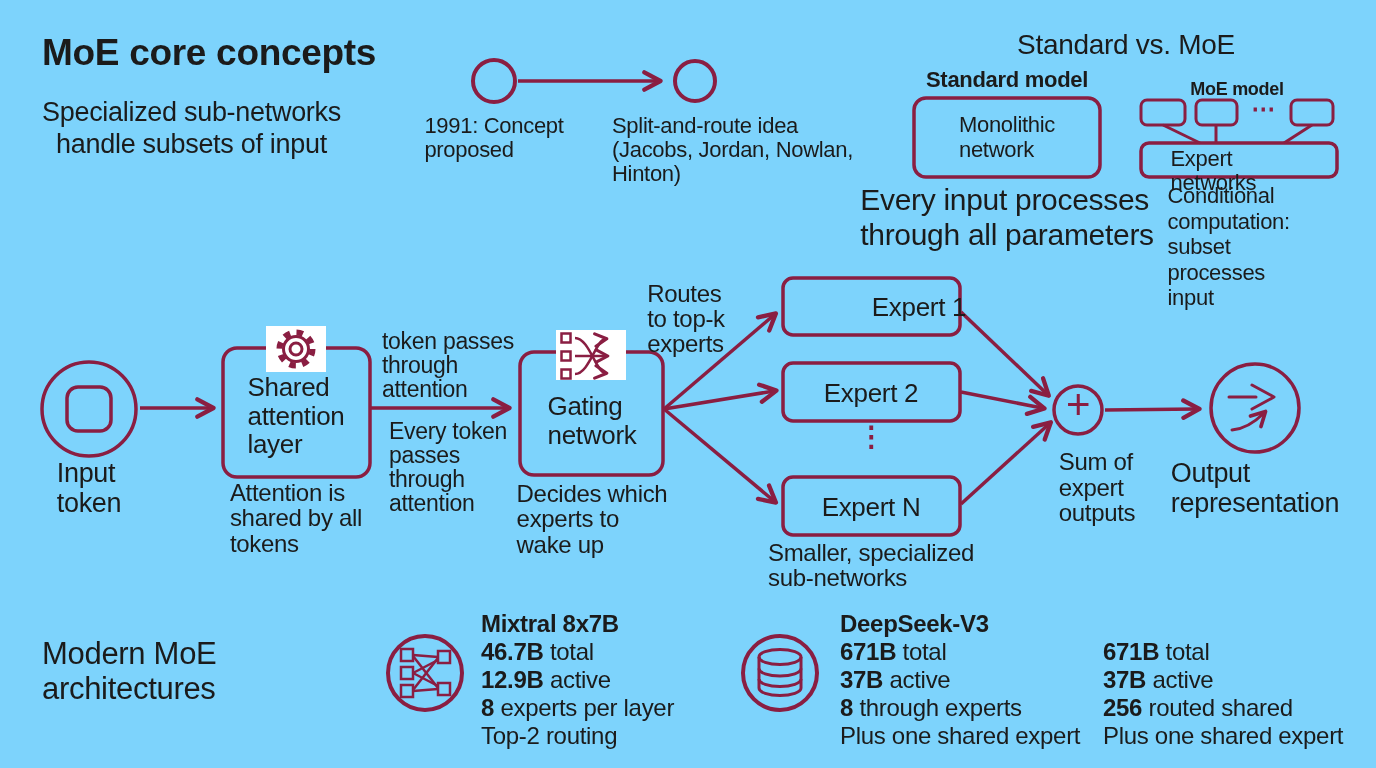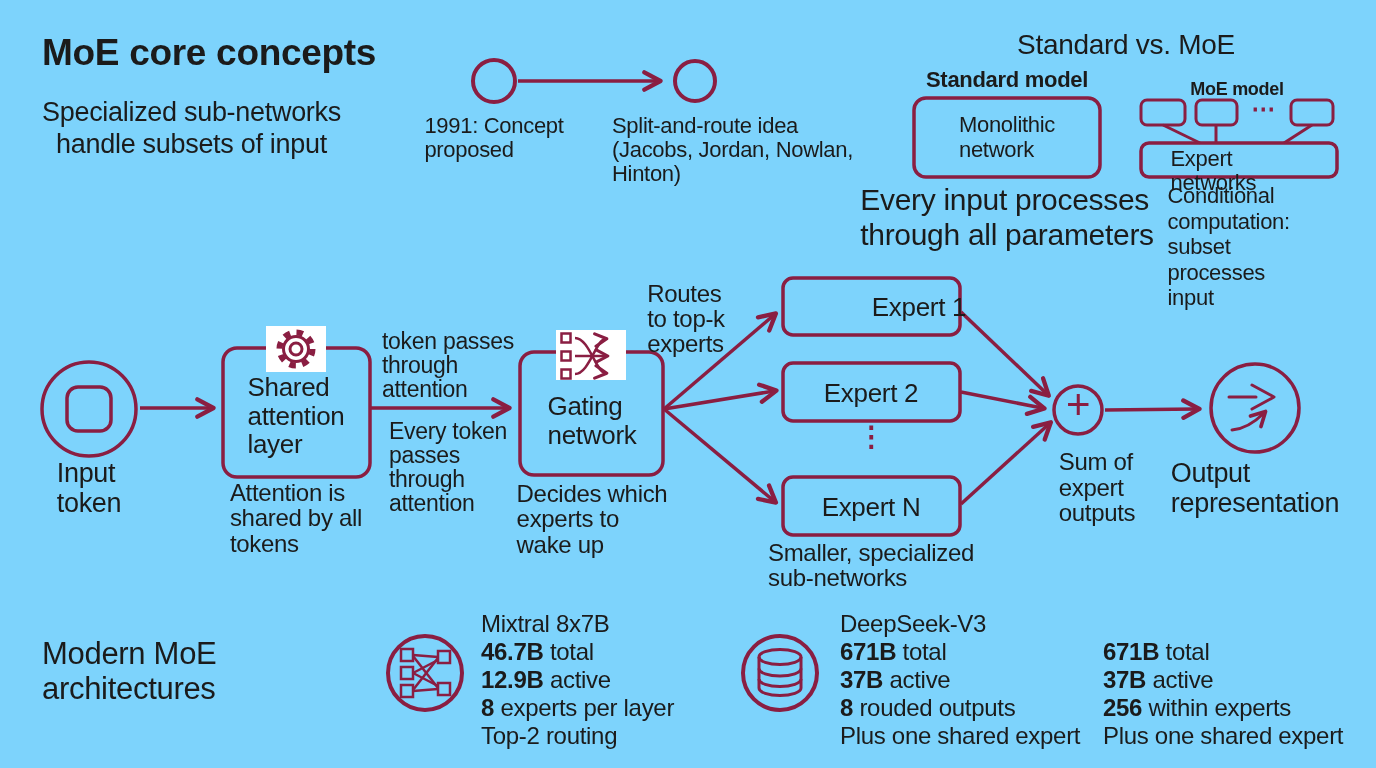--- a/index.html
+++ b/index.html
@@ -9,21 +9,21 @@
   .t{position:absolute;white-space:pre-line;line-height:1.08;letter-spacing:-0.3px;color:#1b1b1b;}
   .c{transform:translateX(-50%);text-align:left;}
   .b{font-weight:700;}
   .accent{color:#8a1e42;}
   .stroke{fill:none;stroke:#8a1e42;}
   .s25{stroke-width:2.5;}
   .s3{stroke-width:3;}
   .s35{stroke-width:3.5;}
   .s4{stroke-width:4;}
   .statcol{position:absolute;font-size:24px;line-height:28px;letter-spacing:-0.3px;}
-  .stat-title{font-weight:400;min-height:28px;}
+  .stat-title{font-weight:700;min-height:28px;}
 </style>
 </head>
 <body>
 
 <div class="stage">
 
   <svg width="1376" height="768" viewBox="0 0 1376 768">
     <defs>
       <marker id="ah" viewBox="0 0 10 10" refX="7.5" refY="5" markerWidth="6.5" markerHeight="6.5" orient="auto-start-reverse">
         <path d="M1.5,1.2 L8.6,5 L1.5,8.8" fill="none" stroke="#8a1e42" stroke-width="1.9" stroke-linecap="round" stroke-linejoin="round"></path>
@@ -196,25 +196,25 @@
     <div><span class="b">46.7B</span><span> total</span></div>
     <div><span class="b">12.9B</span><span> active</span></div>
     <div><span class="b">8</span><span> experts per layer</span></div>
     <div><span class="b"></span><span>Top-2 routing</span></div>
   </div>
 
   <div class="statcol" style="left:840px;top:610px;">
     <div class="stat-title">DeepSeek-V3</div>
     <div><span class="b">671B</span><span> total</span></div>
     <div><span class="b">37B</span><span> active</span></div>
-    <div><span class="b">8</span><span> rouded outputs</span></div>
+    <div><span class="b">8</span><span> through experts</span></div>
     <div><span class="b"></span><span>Plus one shared expert</span></div>
   </div>
 
   <div class="statcol" style="left:1103px;top:610px;">
     <div class="stat-title"></div>
     <div><span class="b">671B</span><span> total</span></div>
     <div><span class="b">37B</span><span> active</span></div>
-    <div><span class="b">256</span><span> within experts</span></div>
+    <div><span class="b">256</span><span> routed shared</span></div>
     <div><span class="b"></span><span>Plus one shared expert</span></div>
   </div>
 
 </div>
 
 </body></html>

